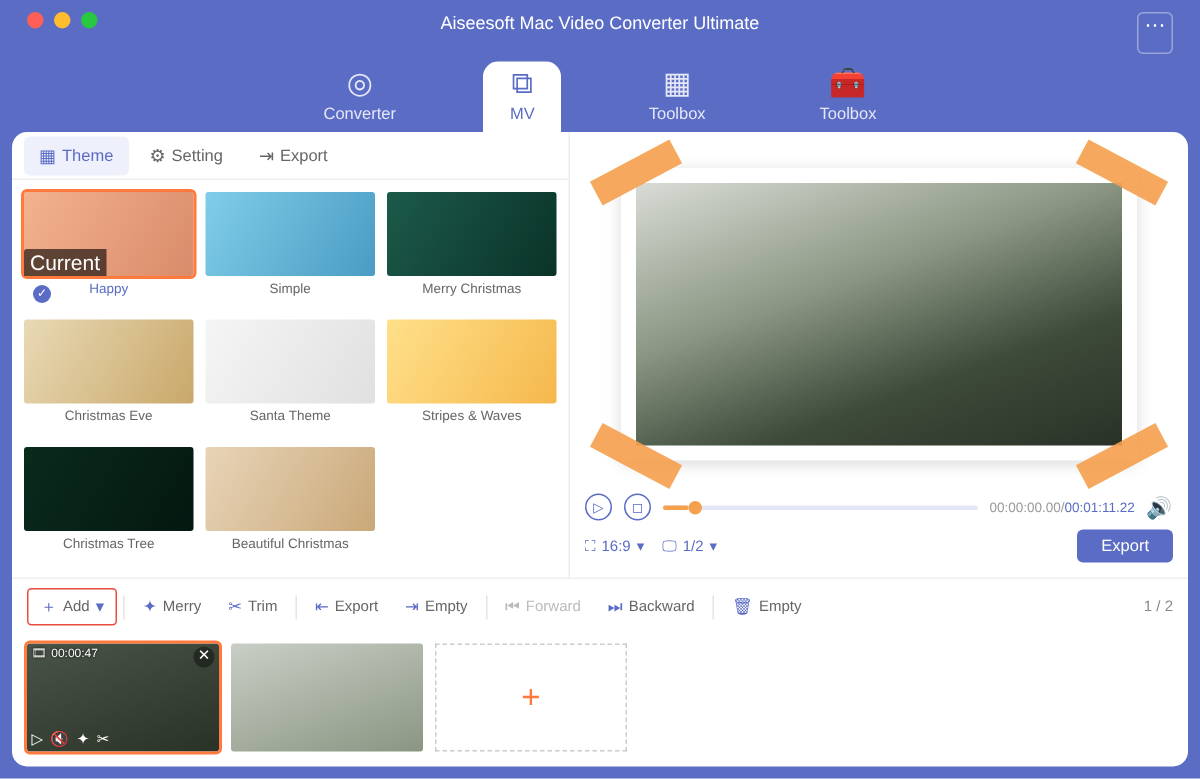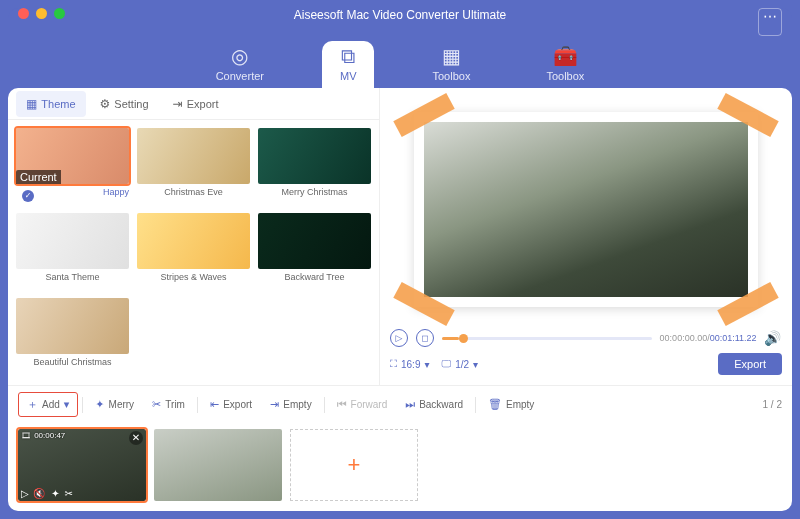--- a/index.html
+++ b/index.html
@@ -23,23 +23,23 @@
 .left { width: 372px; display: flex; flex-direction: column; border-right: 1px solid #eee; }
 .subtabs { display: flex; border-bottom: 1px solid #eee; height: 32px; align-items: center; padding-left: 8px; gap: 4px; }
 .subtab { font-size: 11px; color: #666; padding: 6px 10px; cursor: pointer; display: flex; align-items: center; gap: 4px; }
 .subtab.active { color: #5a6cc4; background: #eef1fc; border-radius: 4px; }
 .subtab .sicon { font-size: 12px; }
 
 .themes { flex: 1; overflow-y: auto; padding: 8px; display: grid; grid-template-columns: repeat(3, 1fr); gap: 6px 8px; position: relative; }
 .theme { text-align: center; }
 .thumb { width: 100%; height: 56px; border-radius: 2px; background: #ccc; position: relative; background-size: cover; background-position: center; }
 .theme.selected .thumb { outline: 2px solid #ff7a3c; }
-.thumb .current { position: absolute; bottom: 0; left: 0; background: rgba(0,0,0,.6); color: #fff; font-size: 11px; padding: 1px 4px; border-radius: 2px 0 0 0; }
+.thumb .current { position: absolute; bottom: 0; left: 0; background: rgba(0,0,0,.6); color: #fff; font-size: 14px; padding: 1px 4px; border-radius: 2px 0 0 0; }
 .theme .tlabel { font-size: 9px; color: #666; margin-top: 3px; display: block; }
-.theme.selected .tlabel { color: #5a6cc4; text-align: right; }
+.theme.selected .tlabel { color: #5a6cc4; }
 .check { position: absolute; top: 62px; left: 6px; width: 12px; height: 12px; border-radius: 50%; background: #5a6cc4; color: #fff; font-size: 8px; line-height: 12px; text-align: center; }
 
 .right { flex: 1; display: flex; flex-direction: column; padding: 8px 10px 6px; }
 .preview { flex: 1; background: #fff; position: relative; border-radius: 4px; display: flex; align-items: center; justify-content: center; }
 .frame { width: 88%; height: 86%; background: #fff; box-shadow: 0 2px 10px rgba(0,0,0,.15); padding: 10px; position: relative; }
 .video { width: 100%; height: 100%; background: linear-gradient(160deg, #d9dcd6 0%, #8a9682 40%, #3e4a3a 70%, #2a3227 100%); }
 .tape { position: absolute; width: 60px; height: 18px; background: #f5a04c; opacity: .9; }
 .tape.tl { top: -6px; left: -20px; transform: rotate(-28deg); }
 .tape.tr { top: -6px; right: -20px; transform: rotate(28deg); }
 .tape.bl { bottom: -6px; left: -20px; transform: rotate(28deg); }
@@ -120,38 +120,42 @@
         </div>
         <div class="themes">
           <div class="theme selected" style="position:relative">
             <div class="thumb th0">
                 <span class="current">Current</span>
               </div>
             <span class="check">✓</span>
             <span class="tlabel">Happy</span>
           </div>
           <div class="theme">
+              <div class="thumb th1"></div>
+              <span class="tlabel">Simple</span>
+            </div>
+          <div class="theme">
+              <div class="thumb th3"></div>
+              <span class="tlabel">Merry Christmas</span>
+            </div>
+          <div class="theme">
               <div class="thumb th2"></div>
               <span class="tlabel">Christmas Eve</span>
             </div>
           <div class="theme">
-              <div class="thumb th3"></div>
-              <span class="tlabel">Merry Christmas</span>
-            </div>
-          <div class="theme">
               <div class="thumb th4"></div>
               <span class="tlabel">Santa Theme</span>
             </div>
           <div class="theme">
               <div class="thumb th6"></div>
               <span class="tlabel">Stripes &amp; Waves</span>
             </div>
           <div class="theme">
               <div class="thumb th7"></div>
-              <span class="tlabel">Backward Tree</span>
+              <span class="tlabel">Christmas Tree</span>
             </div>
           <div class="theme">
               <div class="thumb th8"></div>
               <span class="tlabel">Beautiful Christmas</span>
             </div>
         </div>
       </div>
 
       <div class="right">
         <div class="preview">

